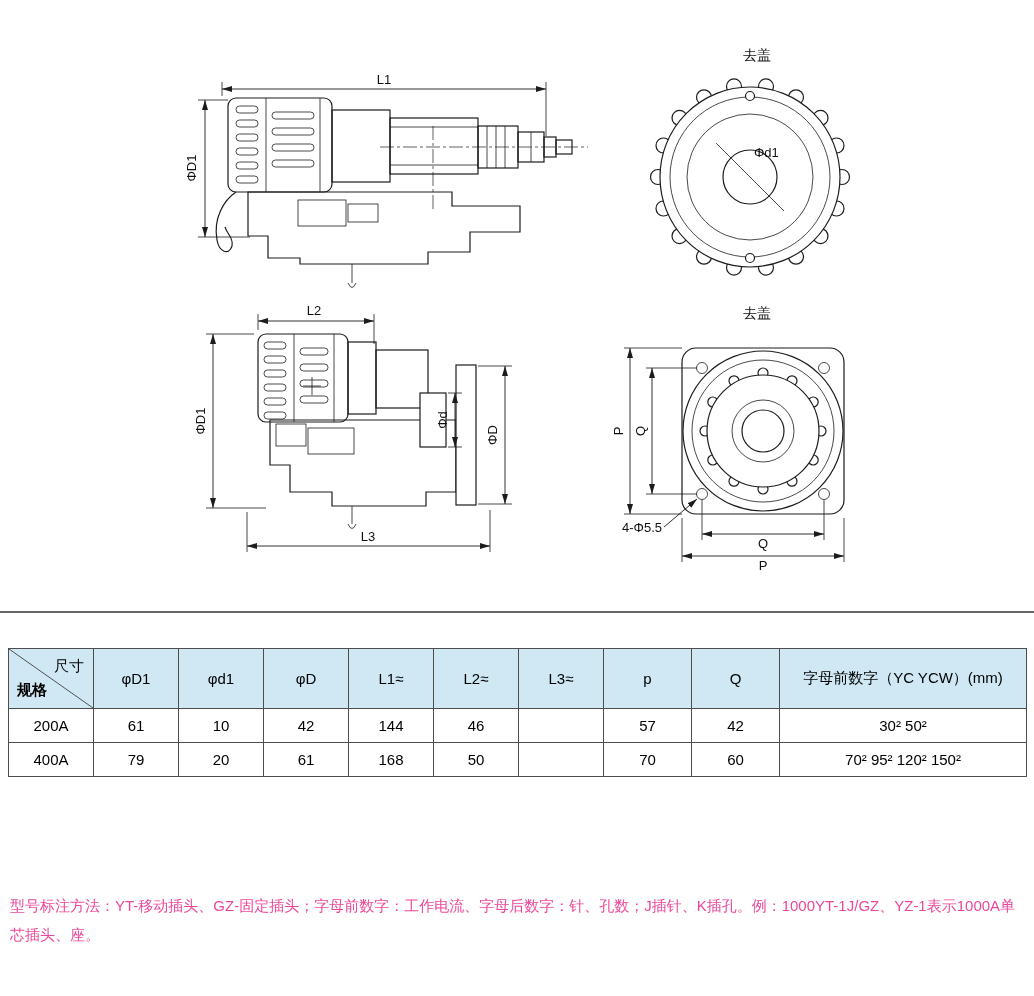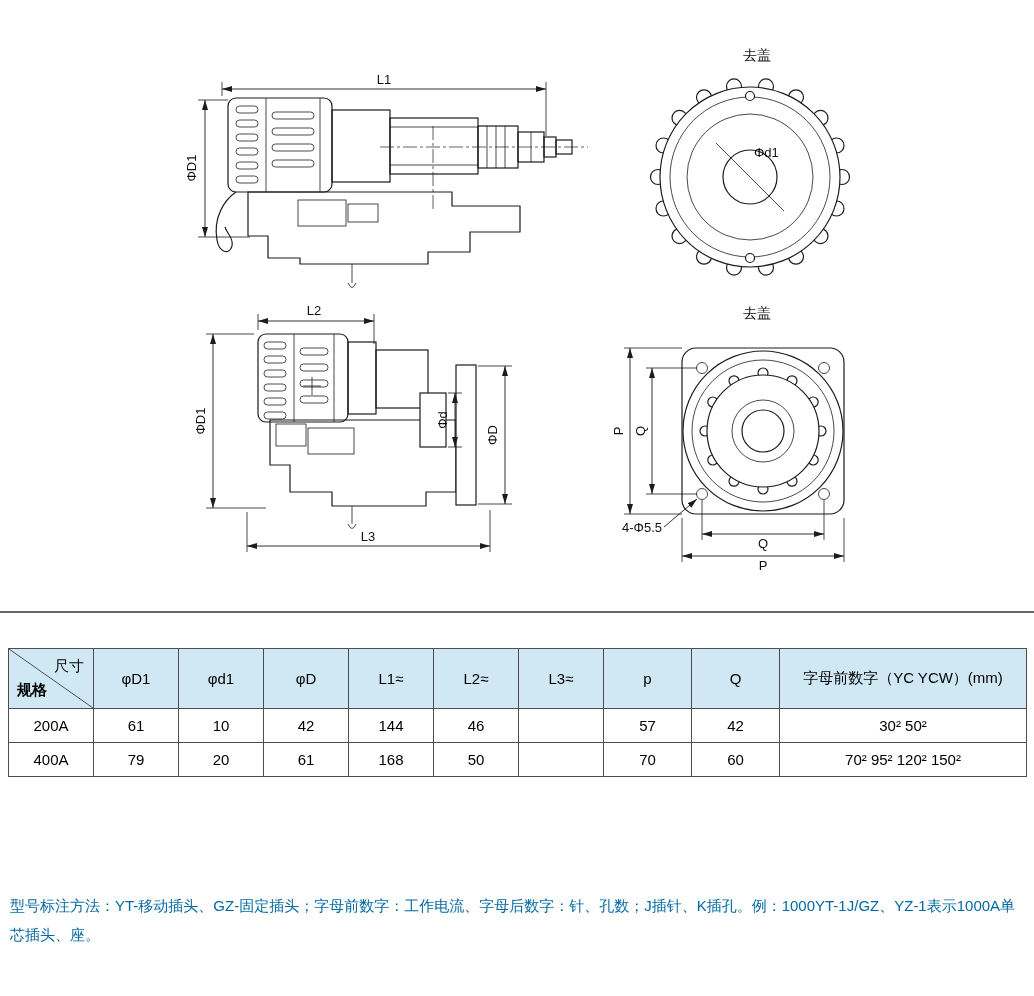--- a/index.html
+++ b/index.html
@@ -40,21 +40,21 @@
   .spec thead th { background: #cfe8f4; height: 60px; font-weight: normal; }
   .spec tbody td { height: 34px; background: #ffffff; }
   .corner { position: relative; padding: 0; }
   .diag { position: absolute; left: 0; top: 0; width: 100%; height: 100%; }
   .diag line { stroke: #4d4d4d; stroke-width: 1; }
   .c-top { position: absolute; top: 8px; right: 9px; }
   .c-bot { position: absolute; bottom: 8px; left: 8px; font-weight: bold; }
 
   .note {
     position: absolute; left: 10px; top: 892px; width: 1014px;
-    margin: 0; font-size: 15px; line-height: 1.9; color: #0369a1;
+    margin: 0; font-size: 15px; line-height: 1.9; color: #ec4899;
   }
 </style>
 </head>
 <body>
 
 <div class="page">
 
   <svg class="drawings" width="1034" height="628" viewBox="0 0 1034 628">
     <defs>
       <marker id="ar" viewBox="0 0 10 8" refX="10" refY="4" markerWidth="10" markerHeight="8" markerUnits="userSpaceOnUse" orient="auto-start-reverse">

